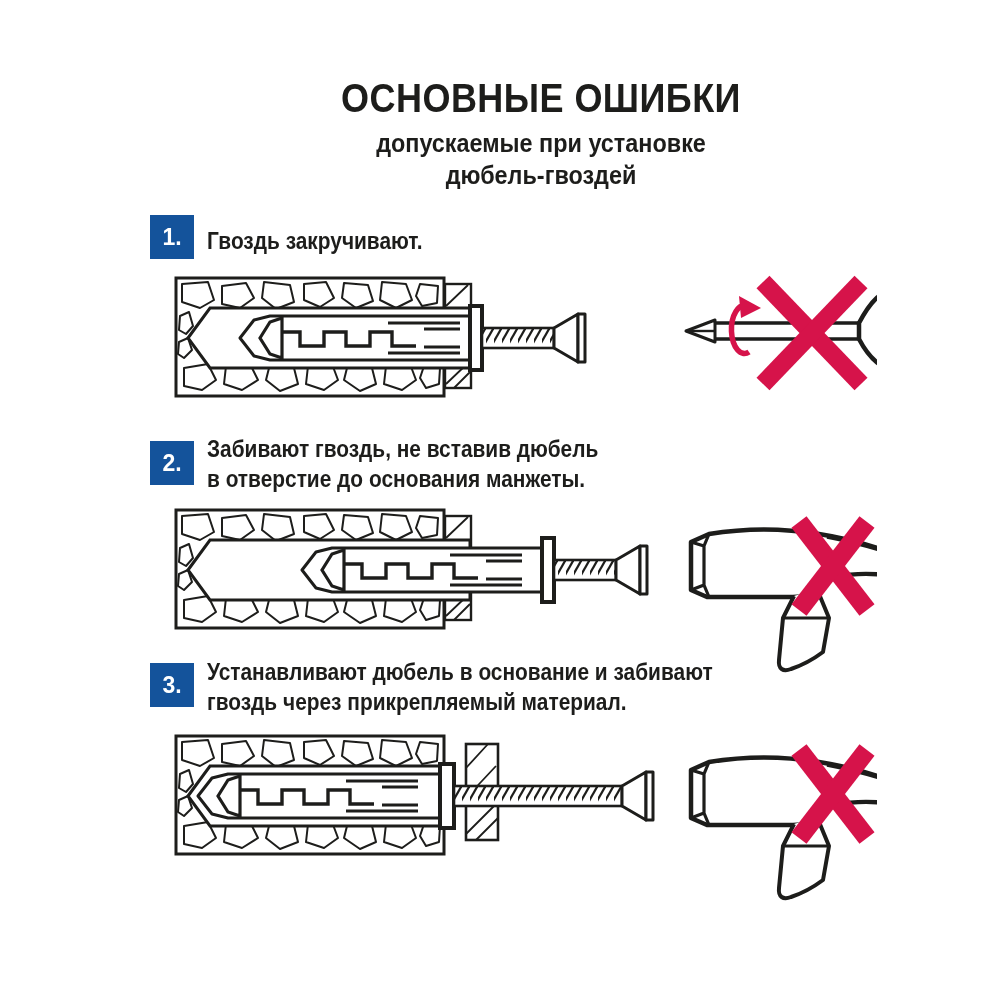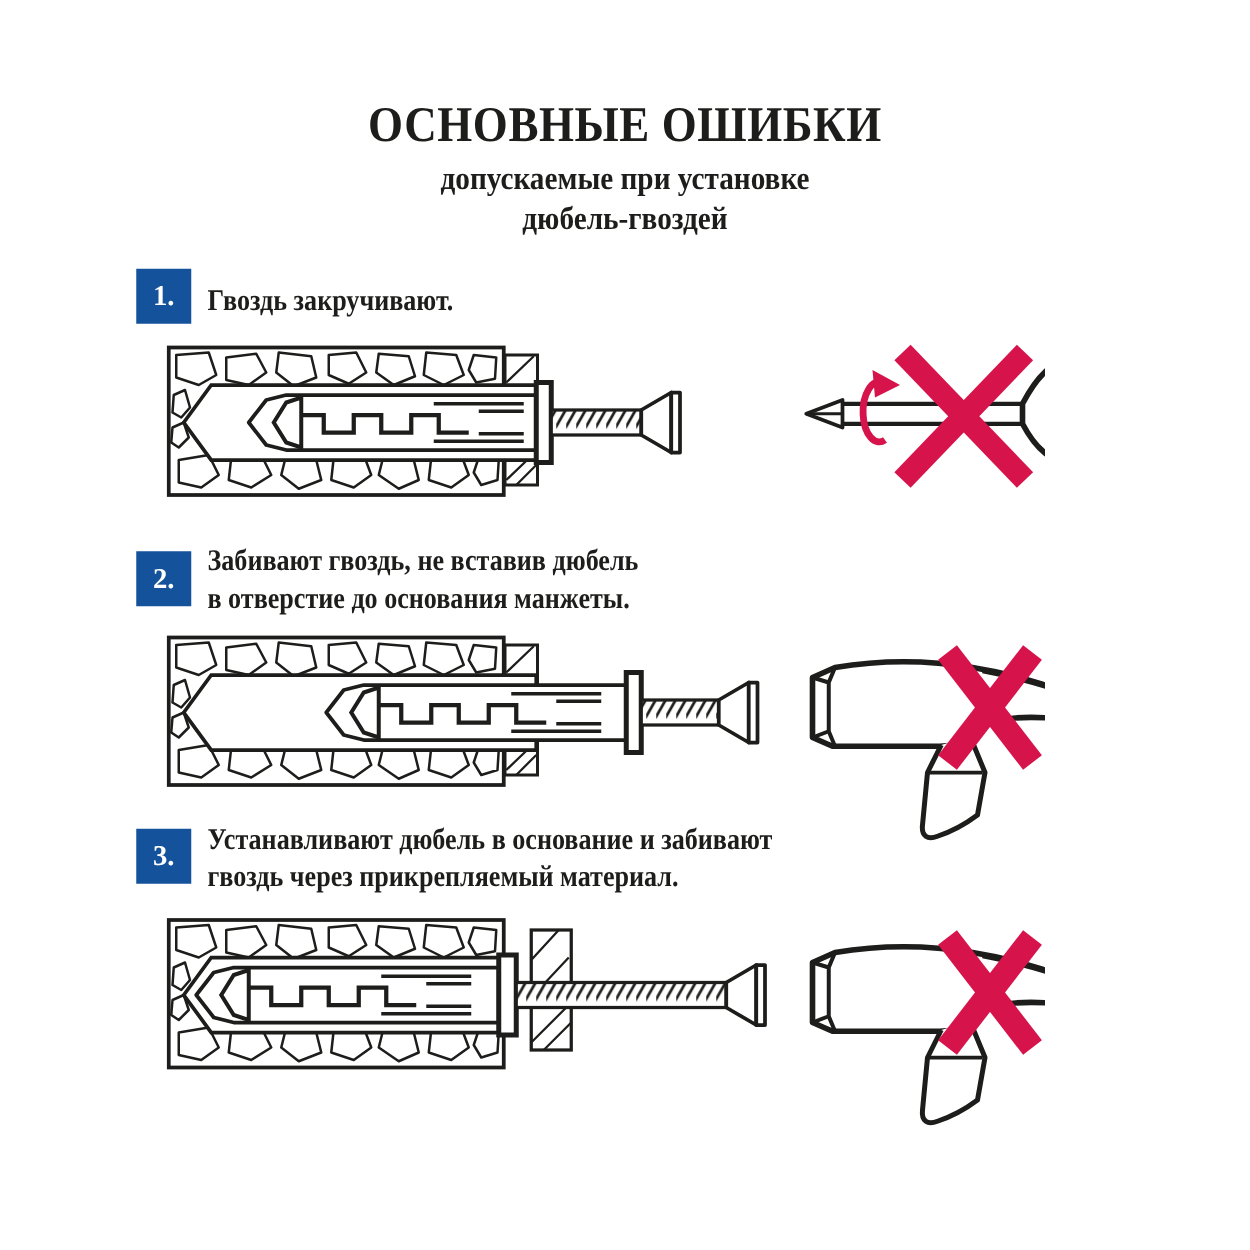--- a/index.html
+++ b/index.html
@@ -1,18 +1,18 @@
 <!DOCTYPE html>
 <html><head>
 <meta charset="utf-8">
 <style>
   html,body{margin:0;padding:0;background:#fff;}
   .canvas{
     position:relative;width:836px;height:1000px;background:#ffffff;overflow:hidden;
-    font-family:Liberation Serif, serif;color:#1d1d1b;
+    font-family:Liberation Sans, sans-serif;color:#1d1d1b;margin-left:41px;
   }
   .title{
     position:absolute;left:0;top:76px;width:1000px;text-align:center;
     font-size:40px;font-weight:bold;letter-spacing:.5px;color:#1d1d1b;
     transform:scaleX(.9);transform-origin:center;
   }
   .subtitle{
     position:absolute;left:0;top:127px;width:1000px;text-align:center;
     font-size:26px;font-weight:bold;line-height:32px;color:#1d1d1b;
     transform:scaleX(.9);transform-origin:center;

